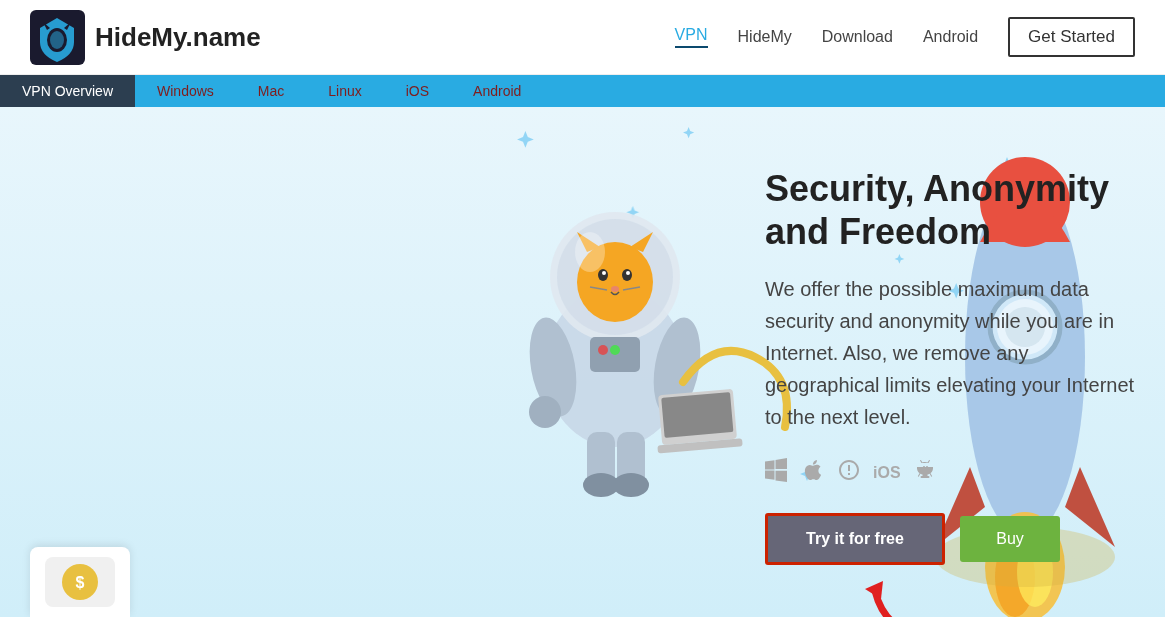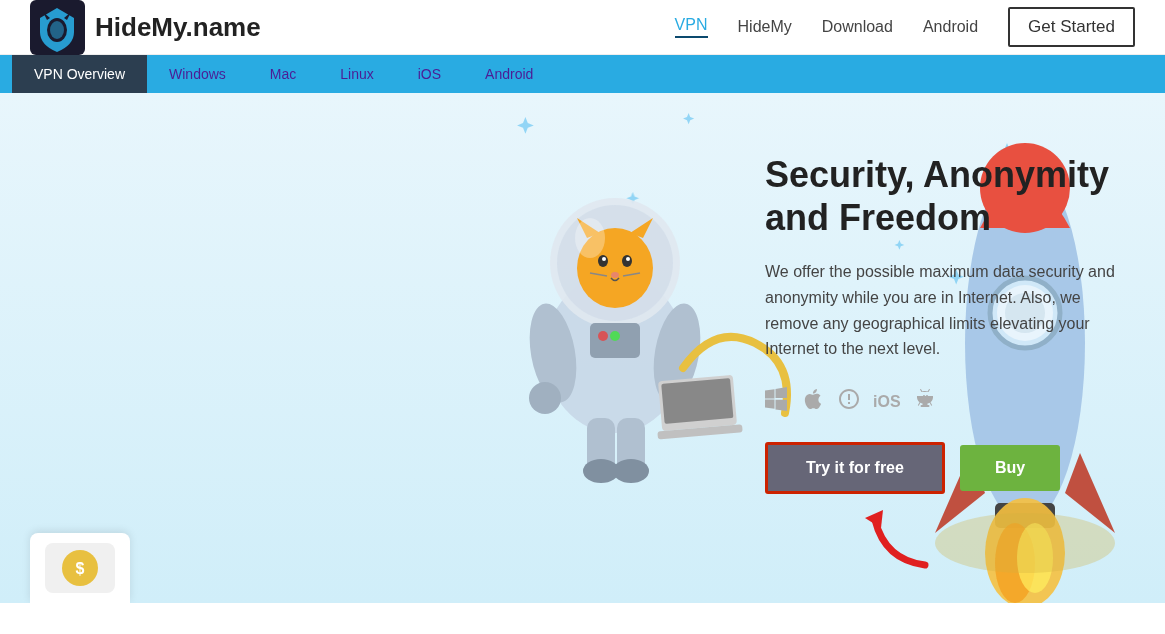--- a/index.html
+++ b/index.html
@@ -6,21 +6,21 @@
     body { font-family: Arial, sans-serif; background: #fff; width: 1165px; overflow-x: hidden; }
 
     
     .header {
       display: flex;
       align-items: center;
       justify-content: space-between;
       padding: 10px 30px;
       background: #fff;
       border-bottom: 1px solid #eee;
-      height: 55px;
+      height: 75px;
     }
     .logo-area {
       display: flex;
       align-items: center;
       gap: 10px;
     }
     .logo-icon {
       width: 55px;
       height: 55px;
     }
@@ -53,31 +53,30 @@
       cursor: pointer;
       background: #fff;
       color: #333;
       border-radius: 2px;
     }
 
     
     .subnav {
       display: flex;
       background: #29abe2;
-      height: 38px;
-      align-items: center;
-      padding-left: 12px;
+      height: 32px;
+      align-items: center;
     }
     .subnav-item {
       padding: 0 22px;
       height: 100%;
       display: flex;
       align-items: center;
       font-size: 14px;
-      color: #4c1d95;
+      color: #7f1d1d;
       cursor: pointer;
     }
     .subnav-item.active {
       background: #2c3e50;
       color: #fff;
     }
 
     
     .hero {
       background: linear-gradient(180deg, #e8f6fc 0%, #d0eef9 100%);
@@ -95,21 +94,21 @@
       padding-top: 20px;
     }
     .hero-title {
       font-size: 36px;
       font-weight: bold;
       color: #222;
       line-height: 1.2;
       margin-bottom: 20px;
     }
     .hero-desc {
-      font-size: 16px;
+      font-size: 20px;
       color: #444;
       line-height: 1.6;
       margin-bottom: 25px;
       max-width: 370px;
     }
     .platform-icons {
       display: flex;
       align-items: center;
       gap: 12px;
       margin-bottom: 25px;
@@ -141,21 +140,21 @@
       min-width: 180px;
     }
     .buy-btn {
       background: #6db33f;
       color: #fff;
       border: none;
       padding: 14px 30px;
       font-size: 16px;
       cursor: pointer;
       border-radius: 3px;
-      font-weight: bold;
+      font-weight: normal;
       min-width: 100px;
     }
 
     
     .hero-illustration {
       position: absolute;
       right: 0;
       top: 0;
       width: 750px;
       height: 510px;

